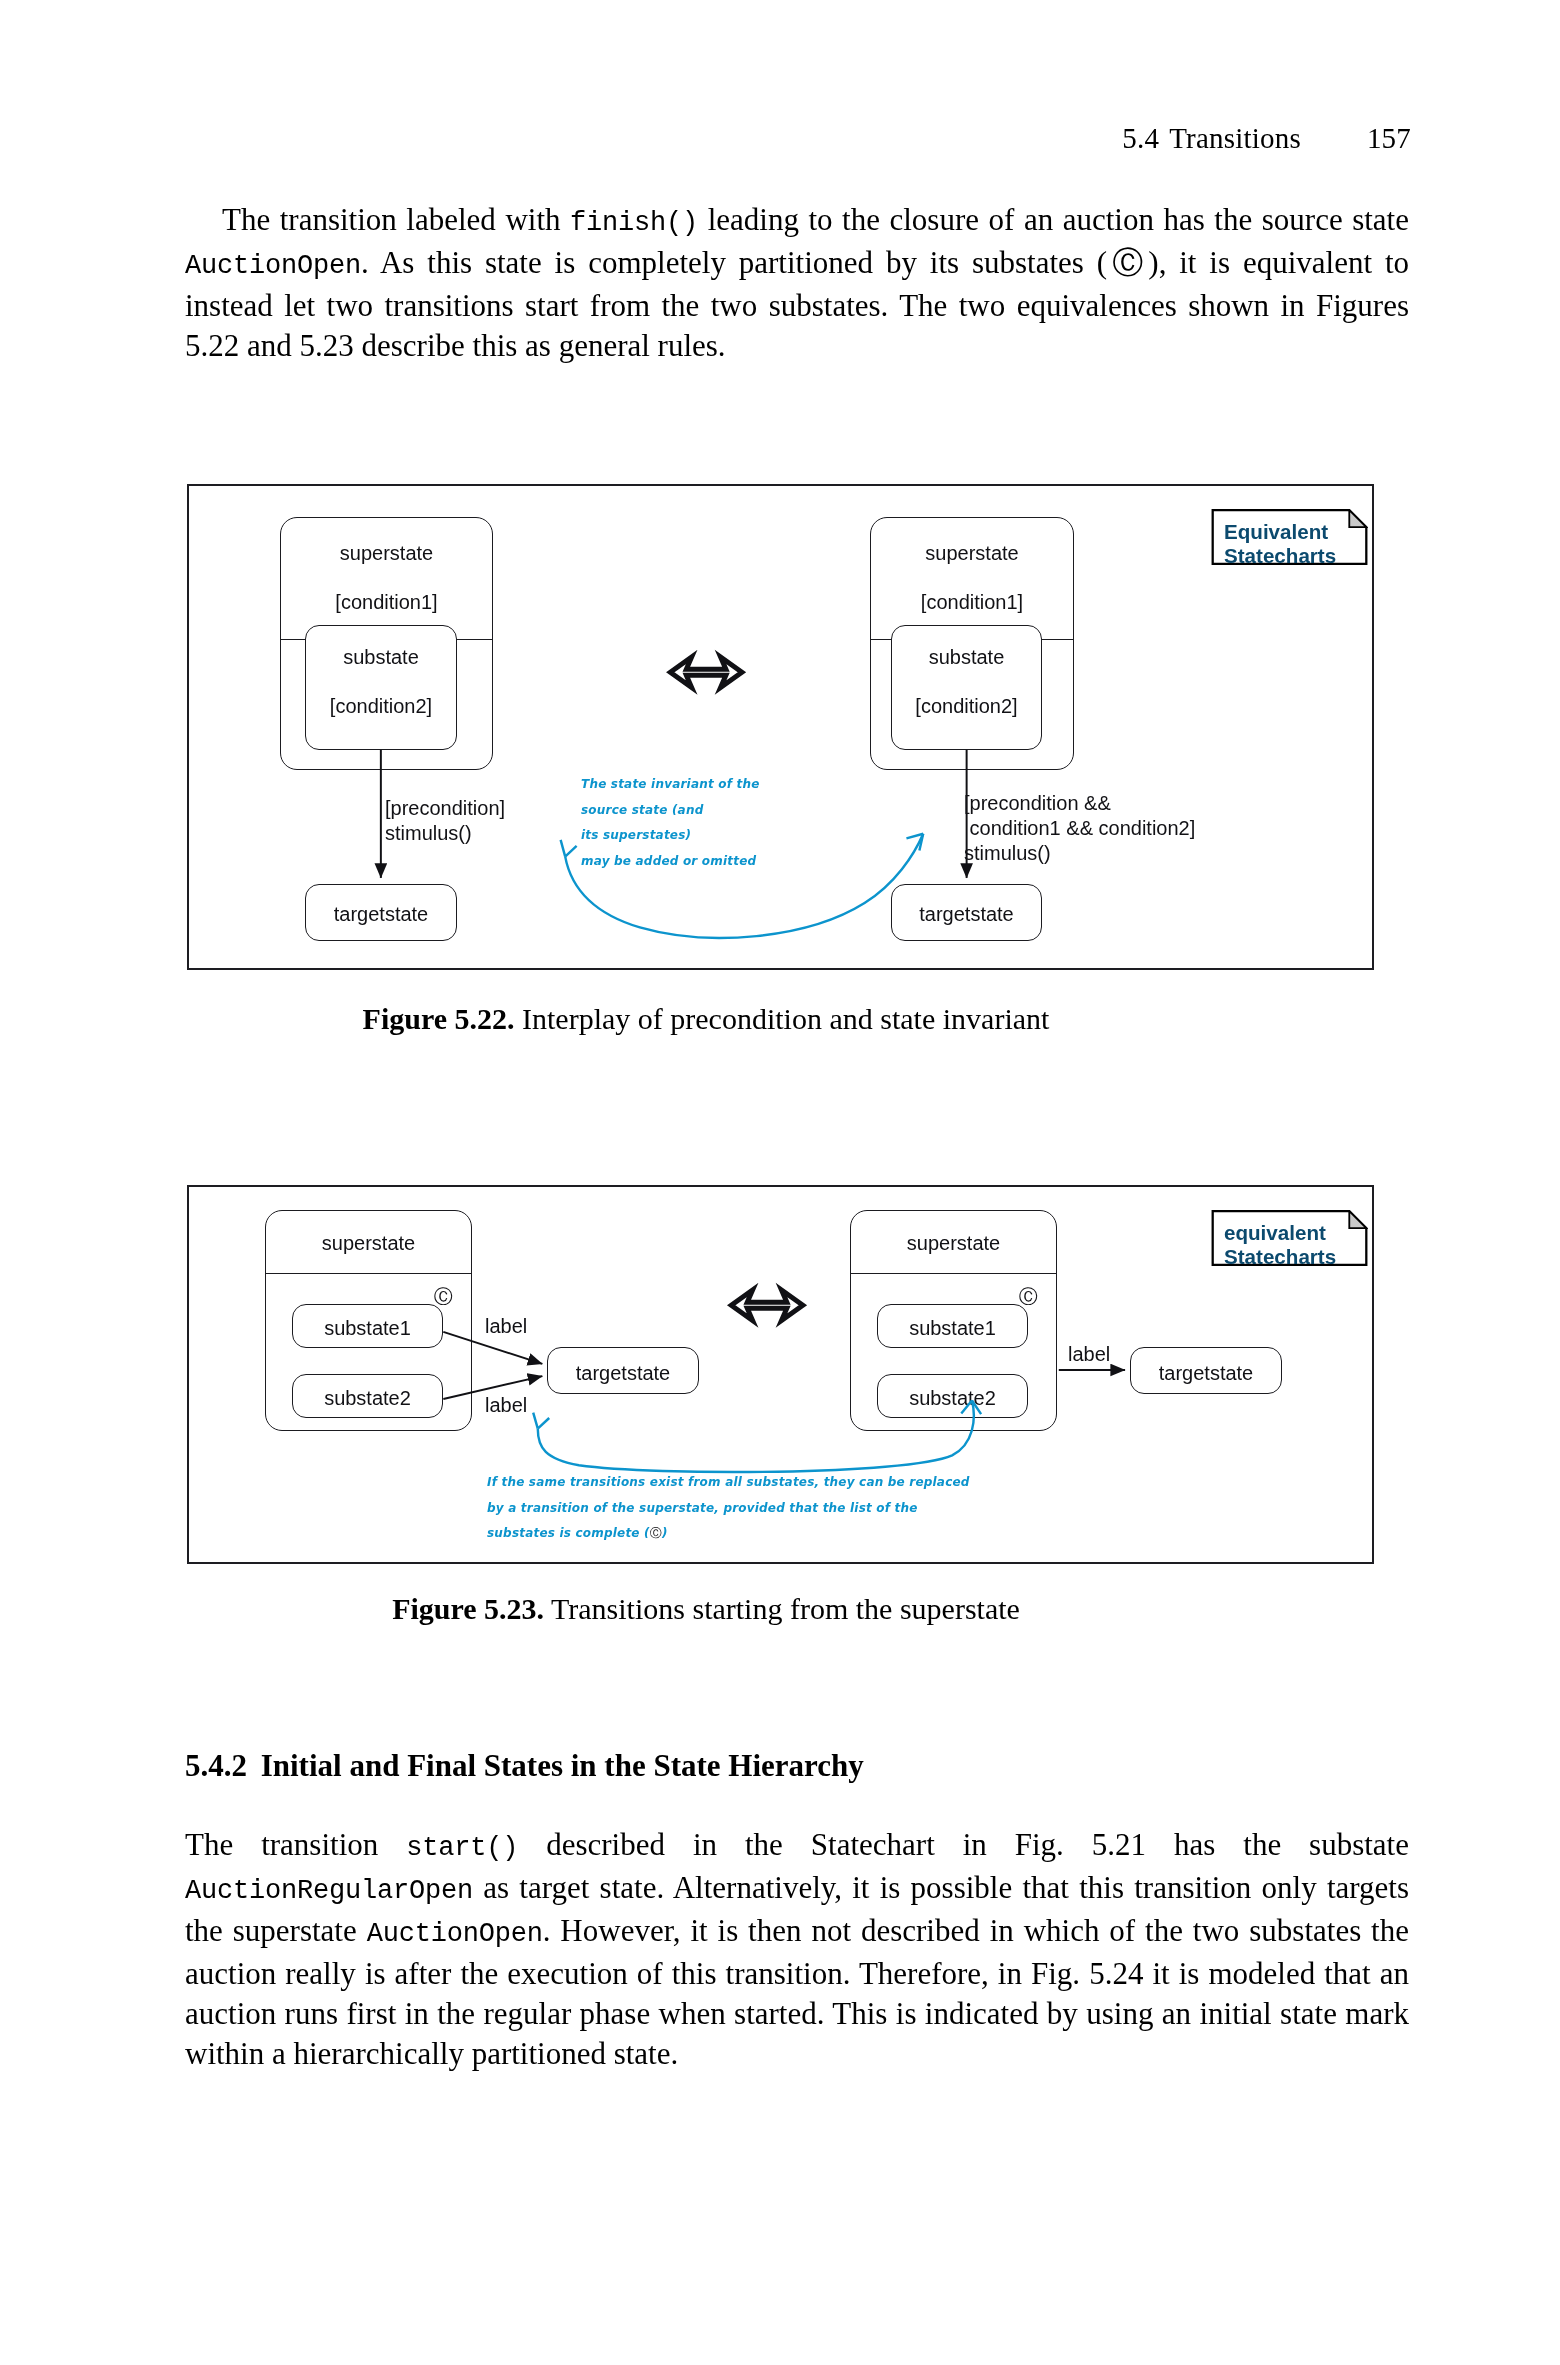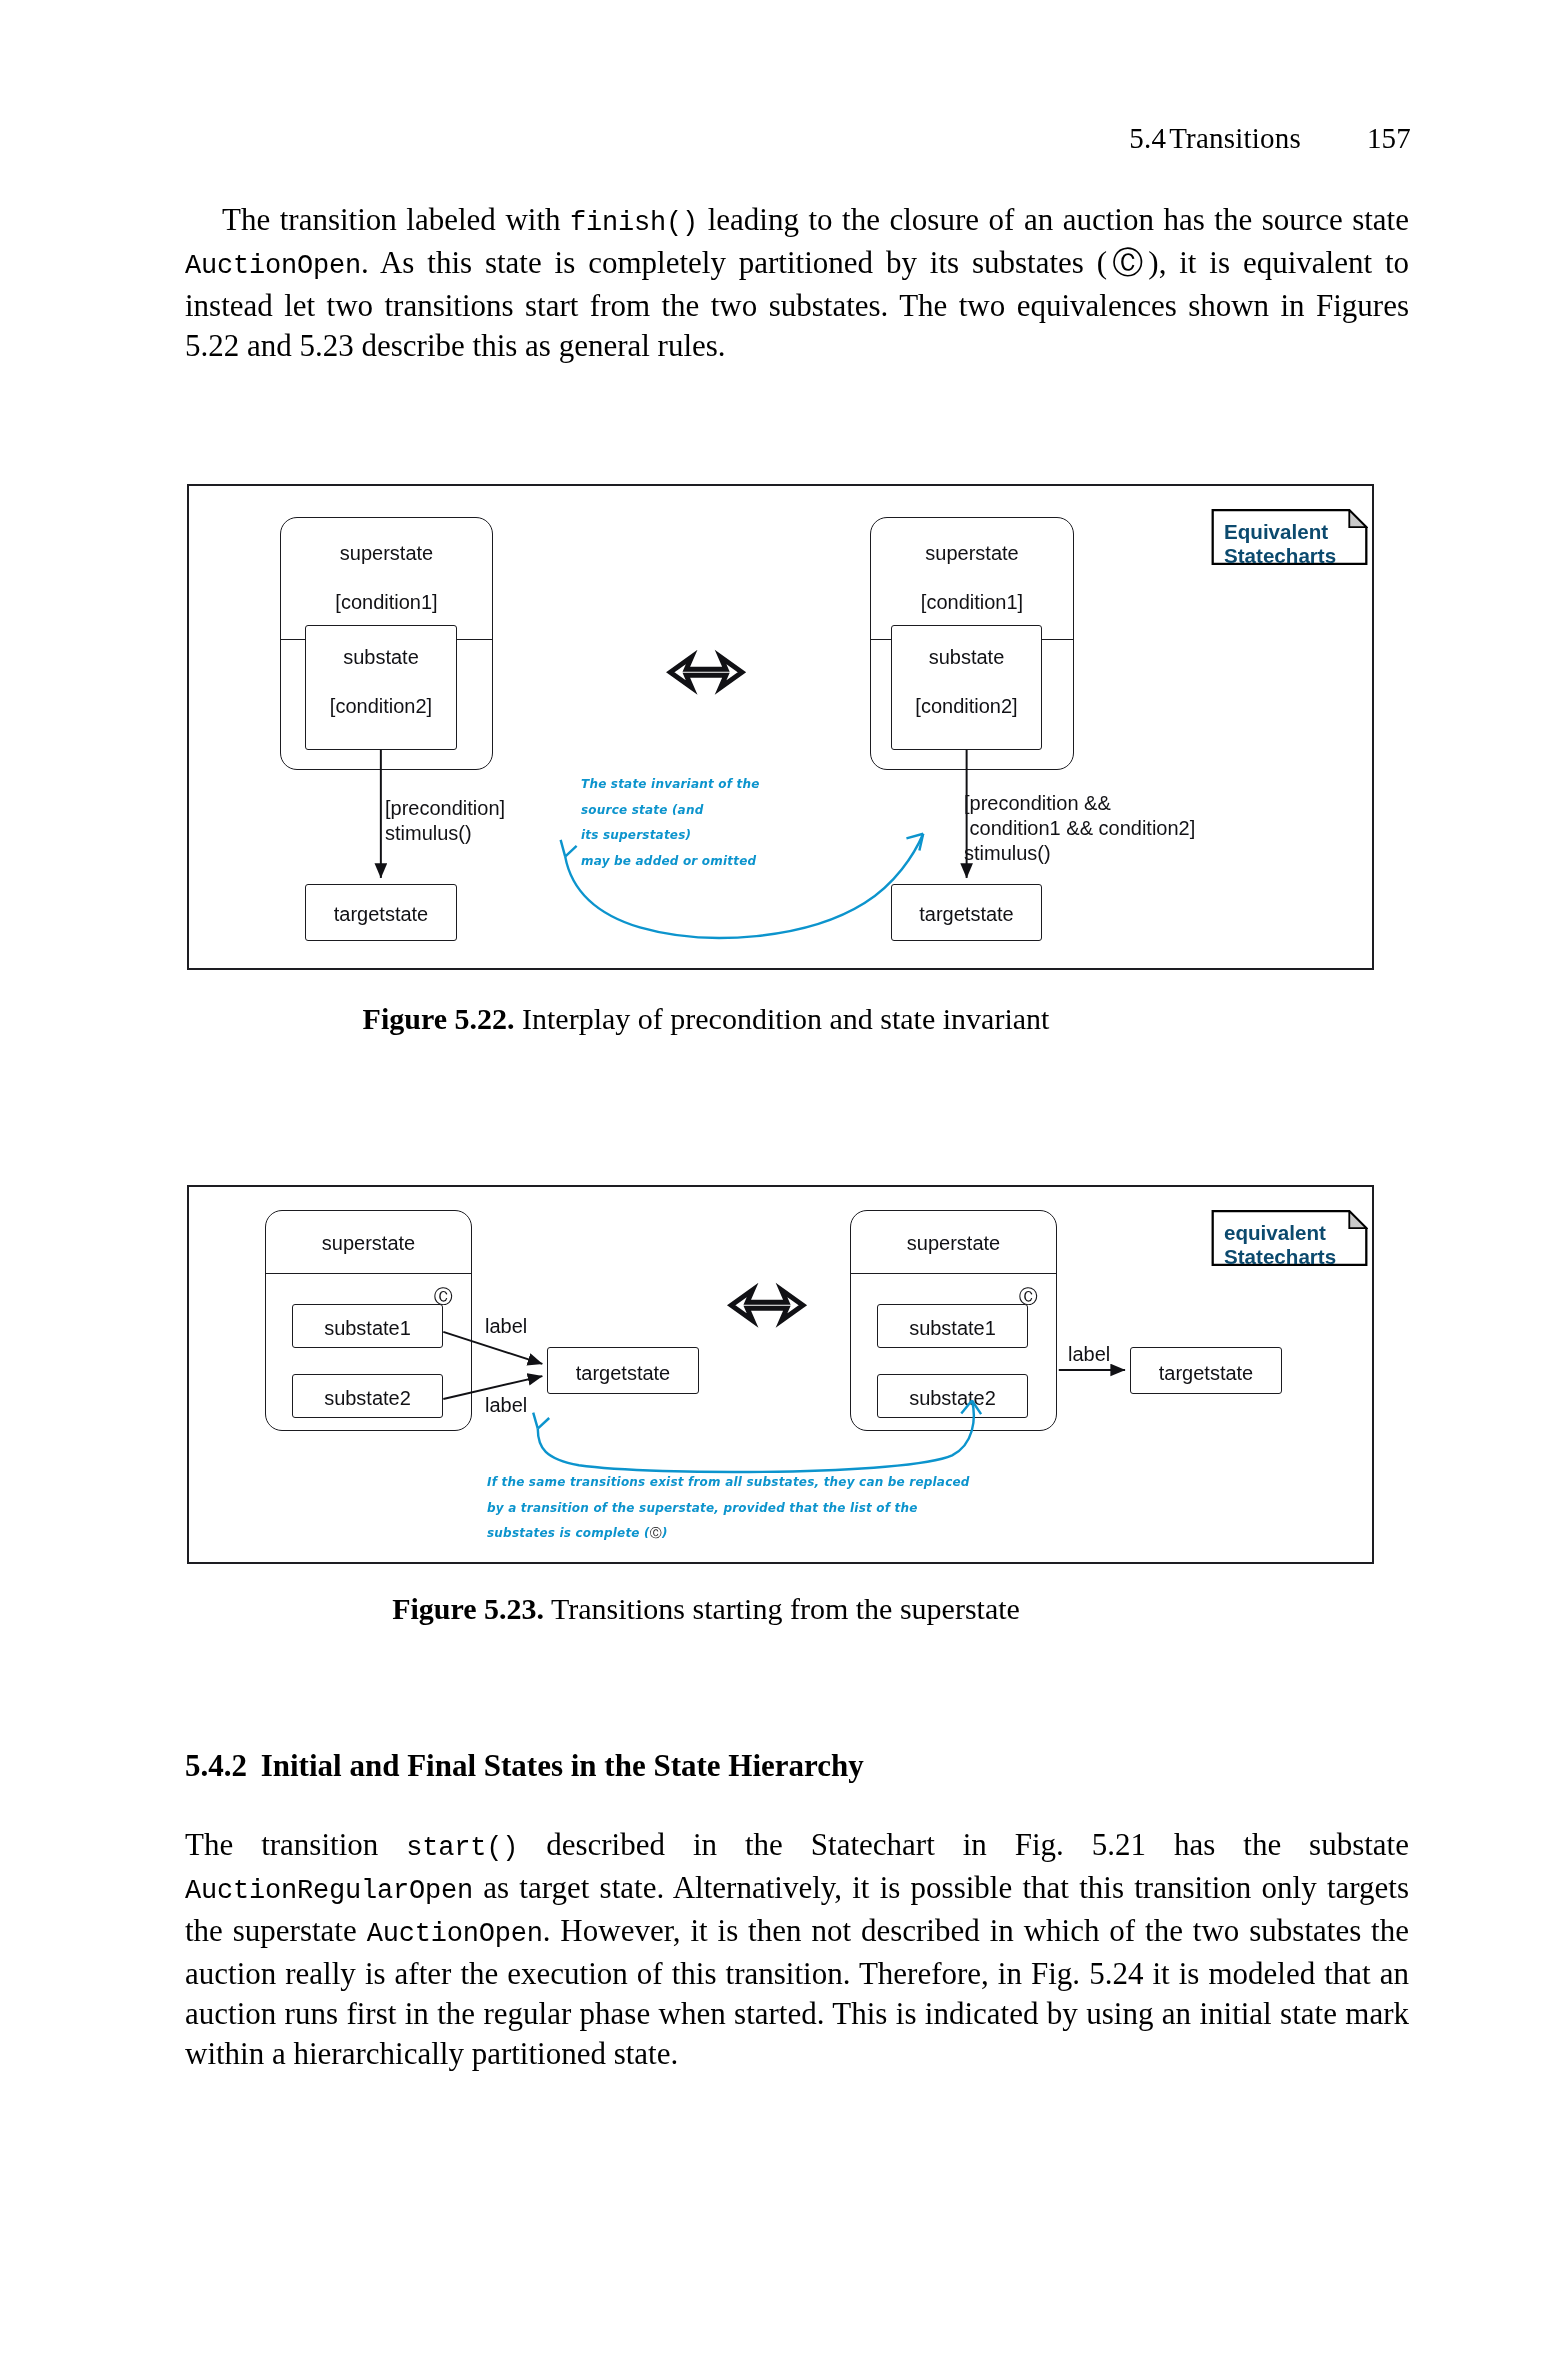--- a/index.html
+++ b/index.html
@@ -20,21 +20,21 @@
   .running-head {
     position: absolute;
     top: 122px;
     right: 149px;
     display: flex;
     align-items: baseline;
     font-family: "Liberation Serif", serif;
     font-size: 29px;
     letter-spacing: 0.2px;
   }
-  .running-head .rh-sec { margin-right: 3px; }
+  .running-head .rh-sec { margin-right: 10px; }
   .running-head .rh-title { margin-right: 66px; }
   .running-head .rh-page { }
 
   
   .body-text {
     position: absolute;
     left: 185px;
     width: 1224px;
     font-size: 31px;
     line-height: 40px;
@@ -85,21 +85,21 @@
   #figure-5-23-caption { top: 1592px; }
 
   
   .uml-state {
     position: absolute;
     border: 1.9px solid #1b1b20;
     border-radius: 17px;
     background: #ffffff;
     box-sizing: border-box;
   }
-  .uml-state.small { border-radius: 3px; }
+  .uml-state.small { border-radius: 14px; }
   .state-name {
     position: absolute;
     width: 100%;
     text-align: center;
     font-family: "Liberation Sans", sans-serif;
     font-size: 20px;
     color: #111115;
   }
   .state-cond {
     position: absolute;

